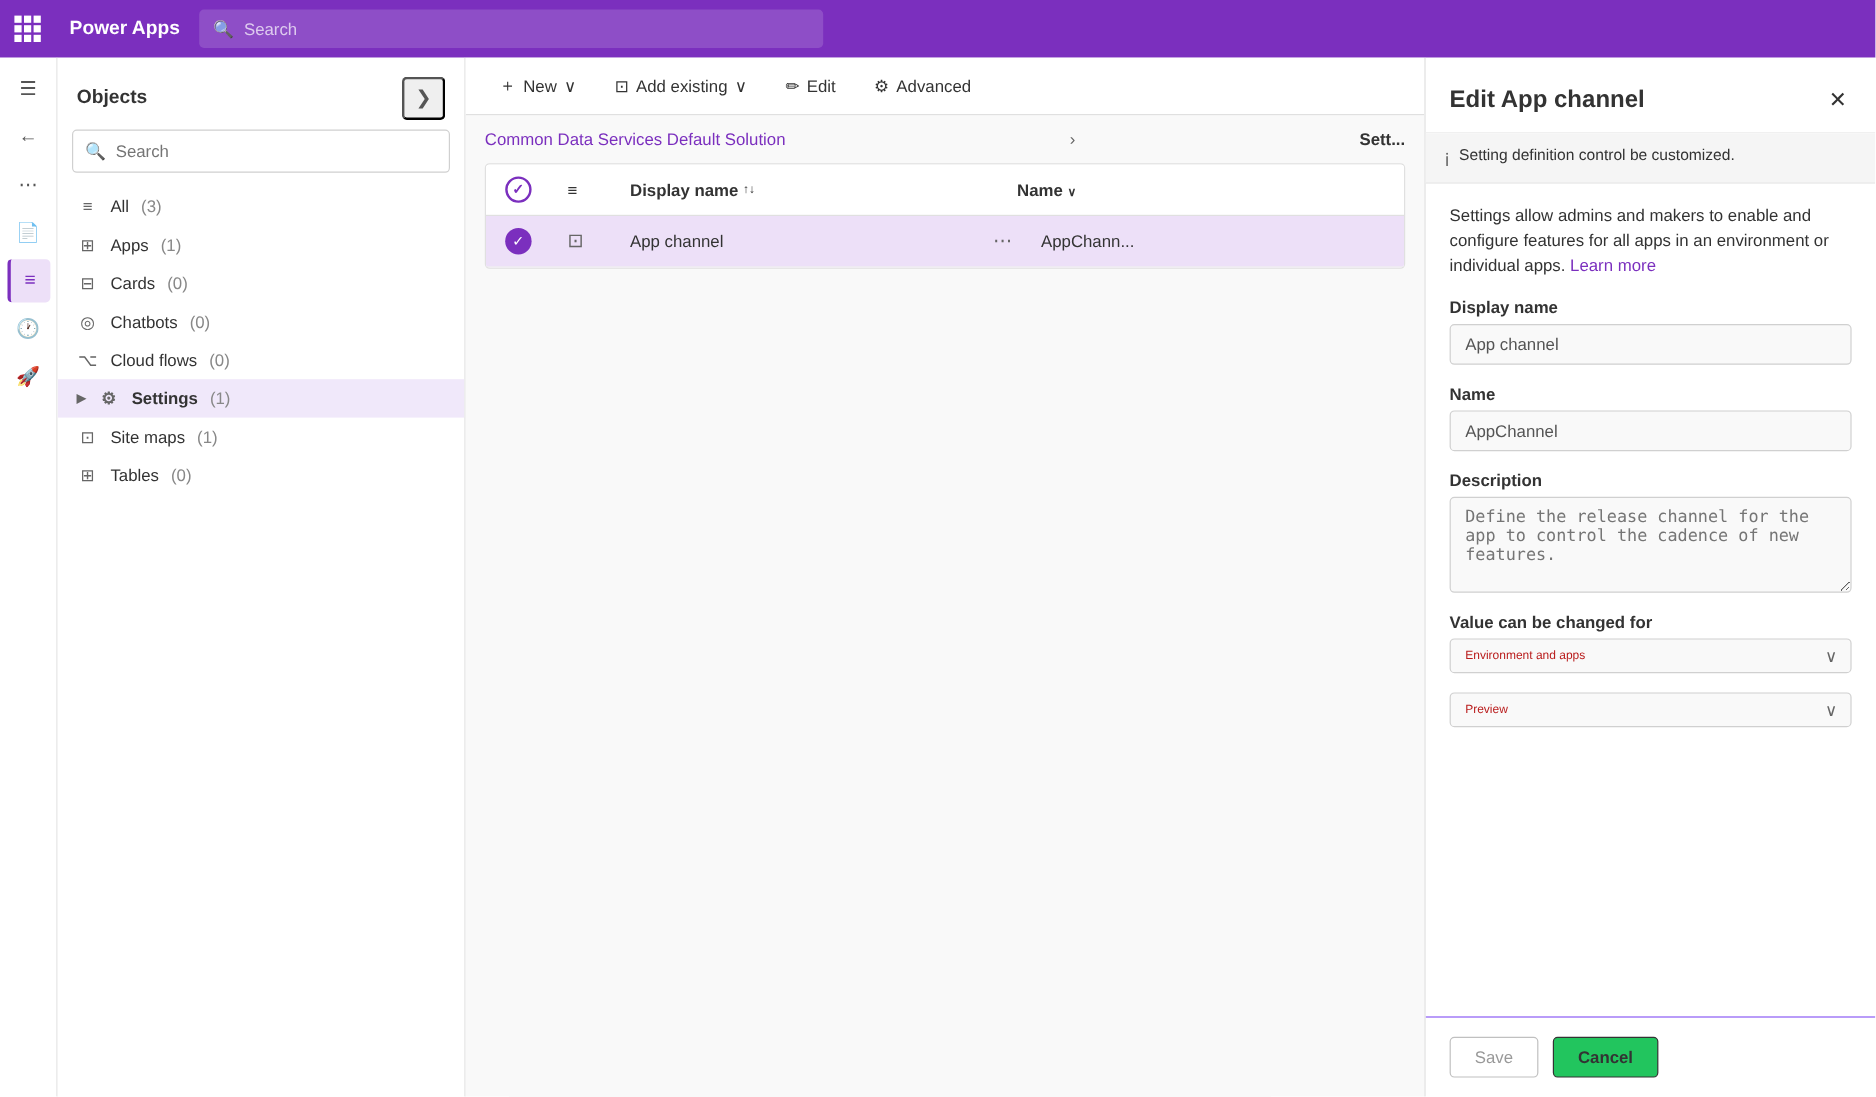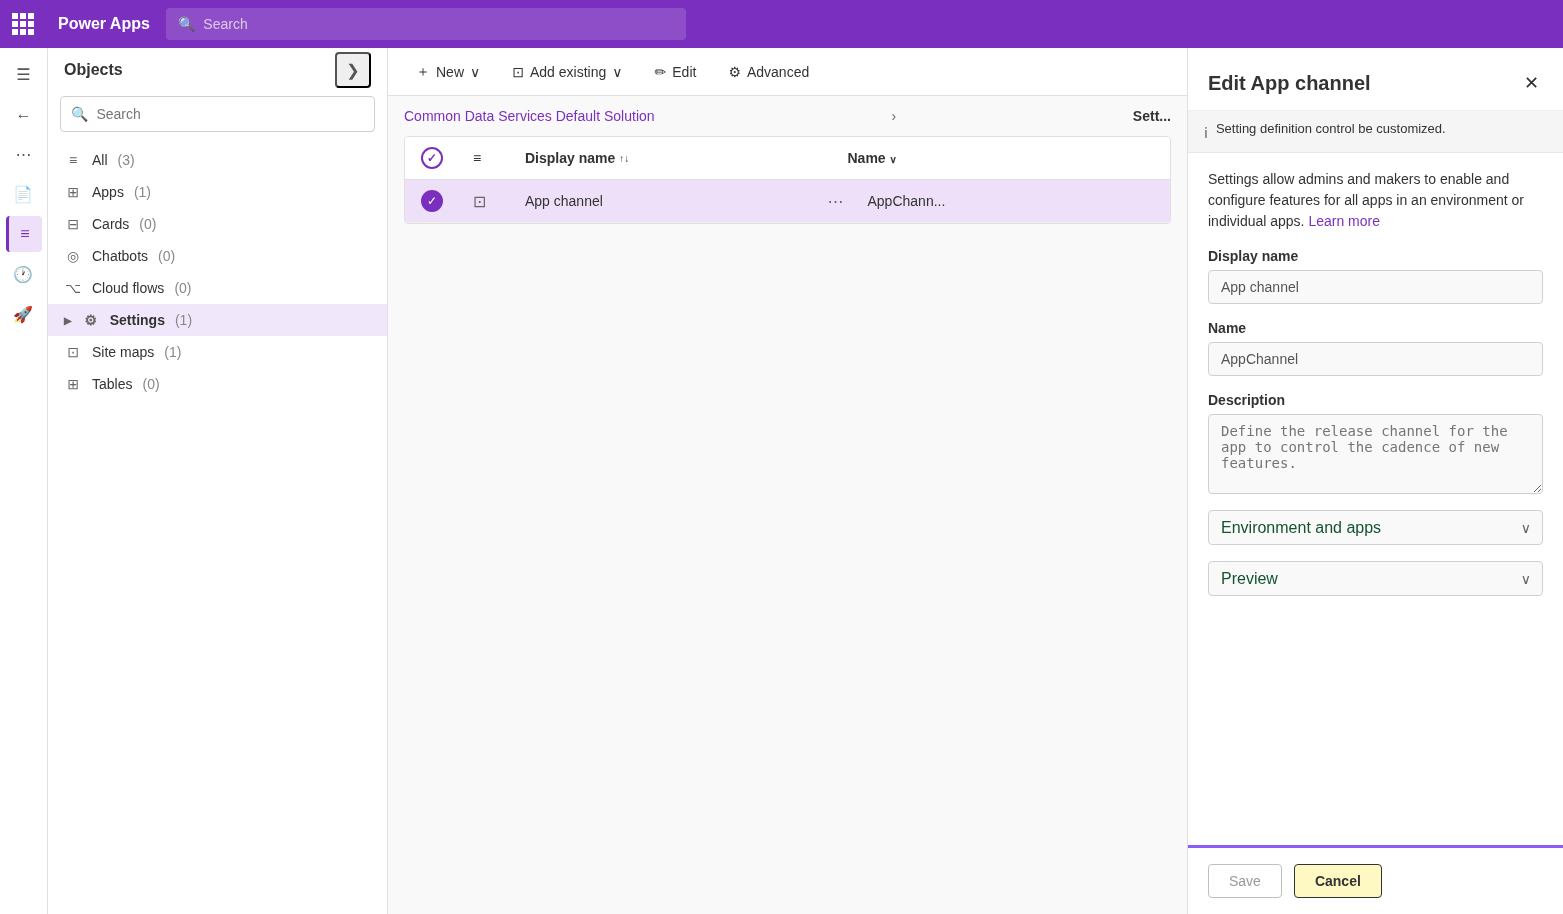--- a/index.html
+++ b/index.html
@@ -98,21 +98,21 @@
       background: #fff;
       border-right: 1px solid #e0e0e0;
       display: flex;
       flex-direction: column;
       flex-shrink: 0;
     }
     .objects-header {
       display: flex;
       align-items: center;
       justify-content: space-between;
-      padding: 4px 16px 8px 16px;
+      padding: 16px 16px 8px 16px;
       font-size: 16px;
       font-weight: 600;
     }
     .objects-search {
       margin: 0 12px 12px 12px;
       border: 1px solid #d0d0d0;
       border-radius: 4px;
       display: flex;
       align-items: center;
       padding: 0 10px;
@@ -311,58 +311,58 @@
       height: 80px;
       resize: vertical;
     }
     .field-select-wrapper {
       position: relative;
     }
     .field-select {
       border: 1px solid #d0d0d0;
       border-radius: 4px;
       padding: 8px 12px;
-      font-size: 16px;
-      color: #14532d;
+      font-size: 10px;
+      color: #b91c1c;
       background: #f9f9f9;
       width: 100%;
       appearance: none;
       outline: none;
       cursor: pointer;
     }
     .select-arrow {
       position: absolute;
       right: 12px;
       top: 50%;
       transform: translateY(-50%);
       pointer-events: none;
       color: #666;
     }
     .panel-footer {
       padding: 16px 20px;
-      border-top: 3px solid #8b5cf6;
+      border-top: 1px solid #8b5cf6;
       display: flex;
       align-items: center;
       justify-content: flex-start;
       gap: 12px;
     }
     .btn-save {
       padding: 8px 20px;
       border: 1px solid #c0c0c0;
       border-radius: 4px;
       background: #fff;
       color: #999;
       font-size: 14px;
       cursor: not-allowed;
     }
     .btn-cancel {
       padding: 8px 20px;
       border: 1px solid #333;
       border-radius: 4px;
-      background: #fef9c3;
+      background: #22c55e;
       color: #333;
       font-size: 14px;
       cursor: pointer;
       font-weight: 600;
     }
   </style>
 </head>
 <body>
 
 <div class="top-bar">
@@ -532,20 +532,21 @@
         <label class="field-label">Name</label>
         <input type="text" class="field-input" value="AppChannel" style="">
       </div>
 
       <div class="field-group">
         <label class="field-label">Description</label>
         <textarea class="field-textarea" placeholder="Define the release channel for the app to control the cadence of new features." style=""></textarea>
       </div>
 
       <div class="field-group">
+        <label class="field-label">Value can be changed for</label>
         <div class="field-select-wrapper">
           <select class="field-select">
             <option>Environment and apps</option>
             <option>Environment only</option>
             <option>Apps only</option>
           </select>
           <span class="select-arrow">∨</span>
         </div>
       </div>
 

